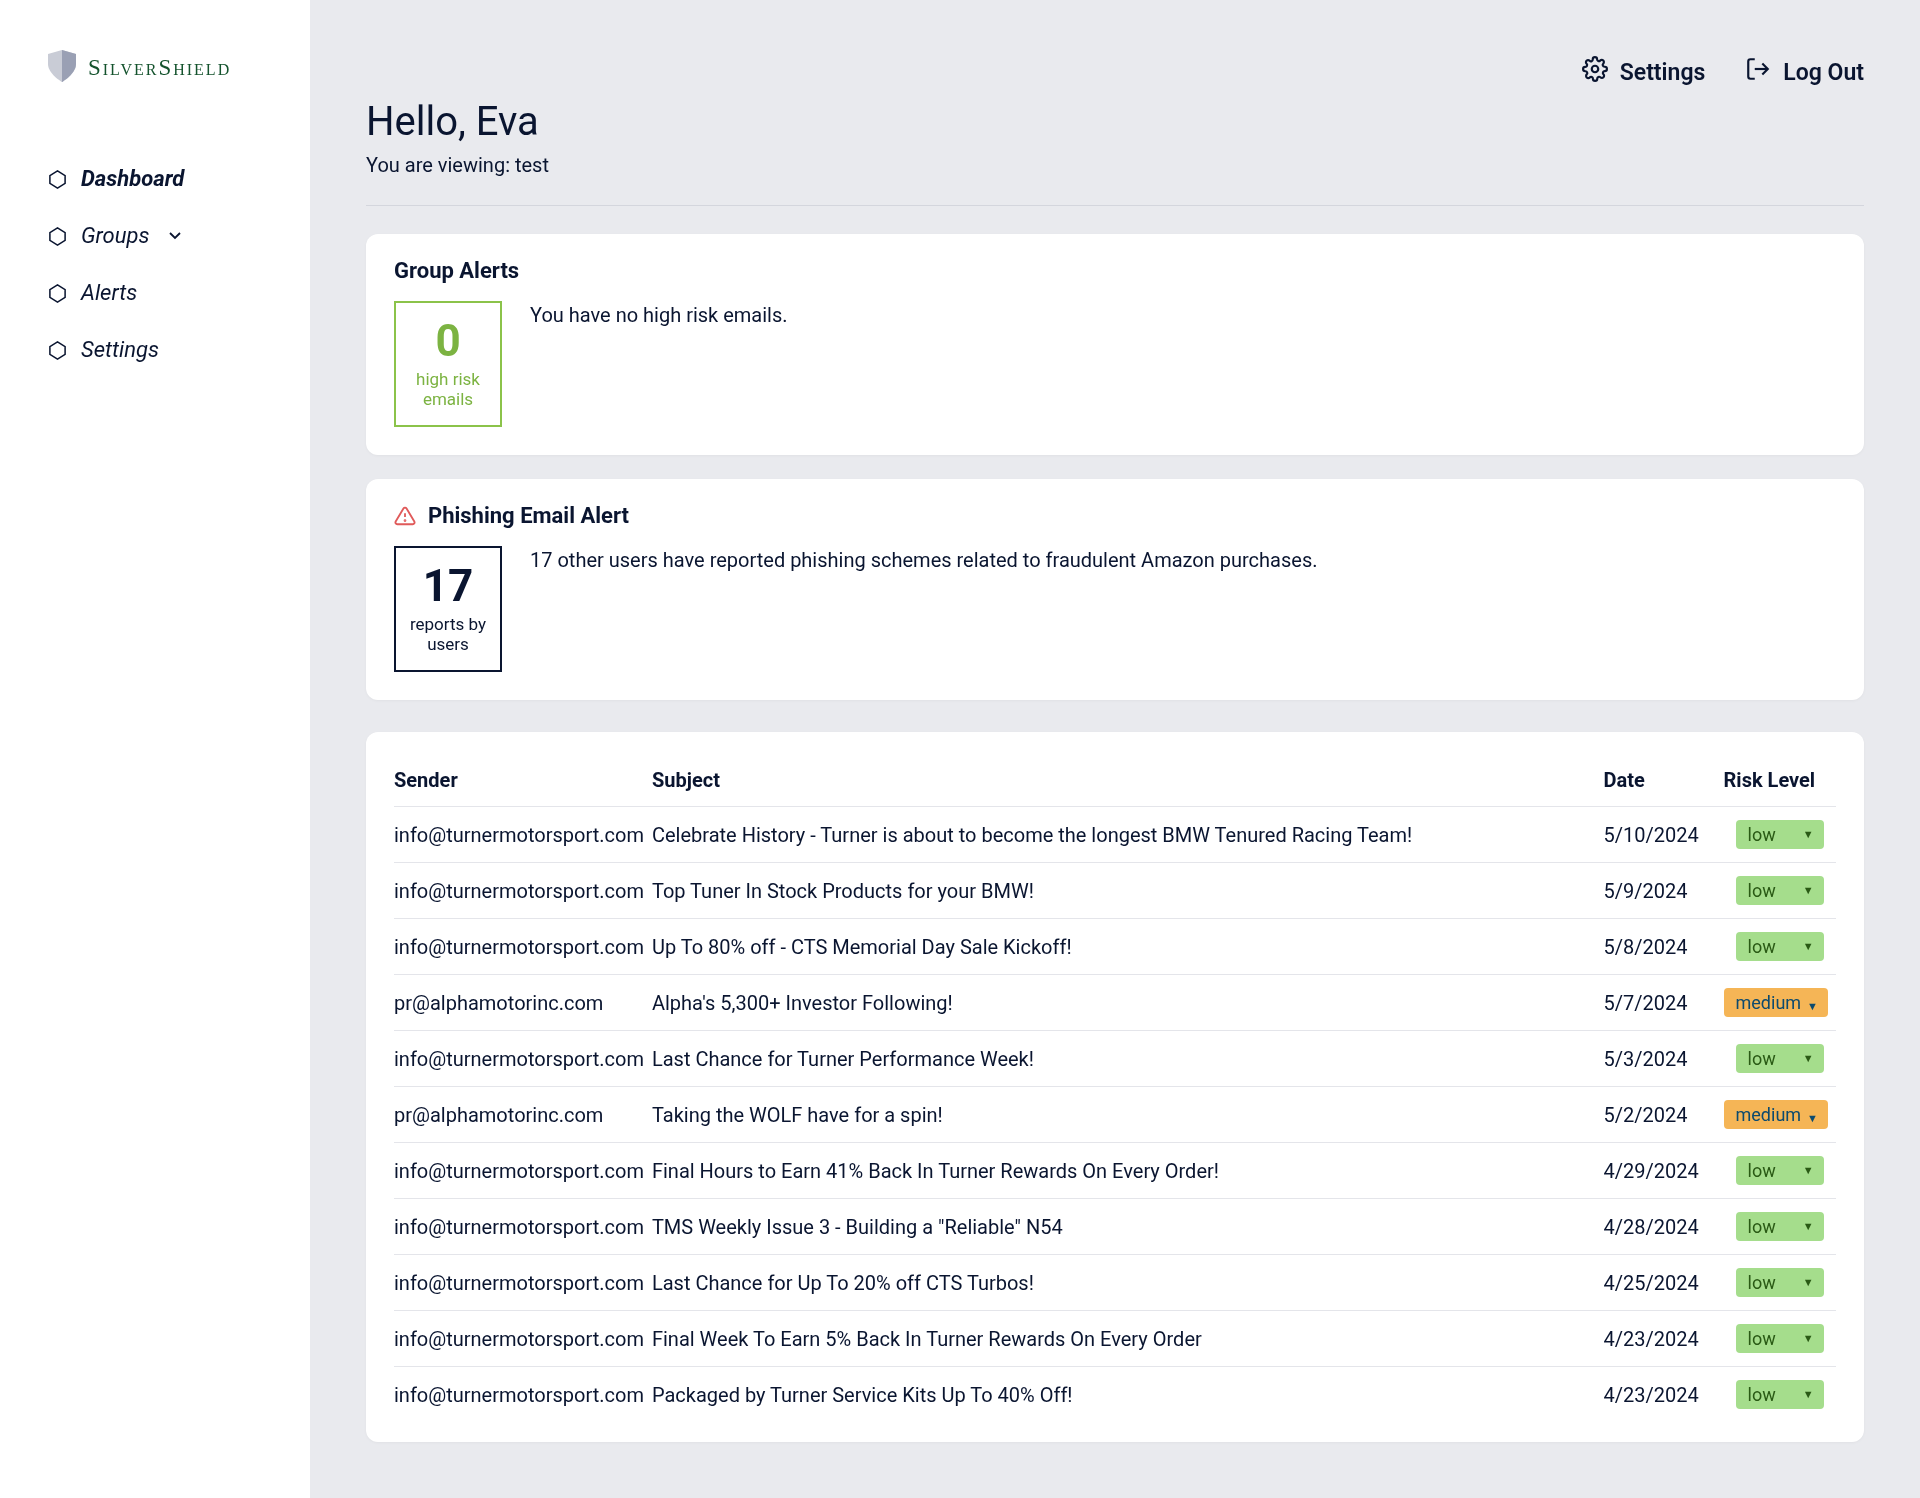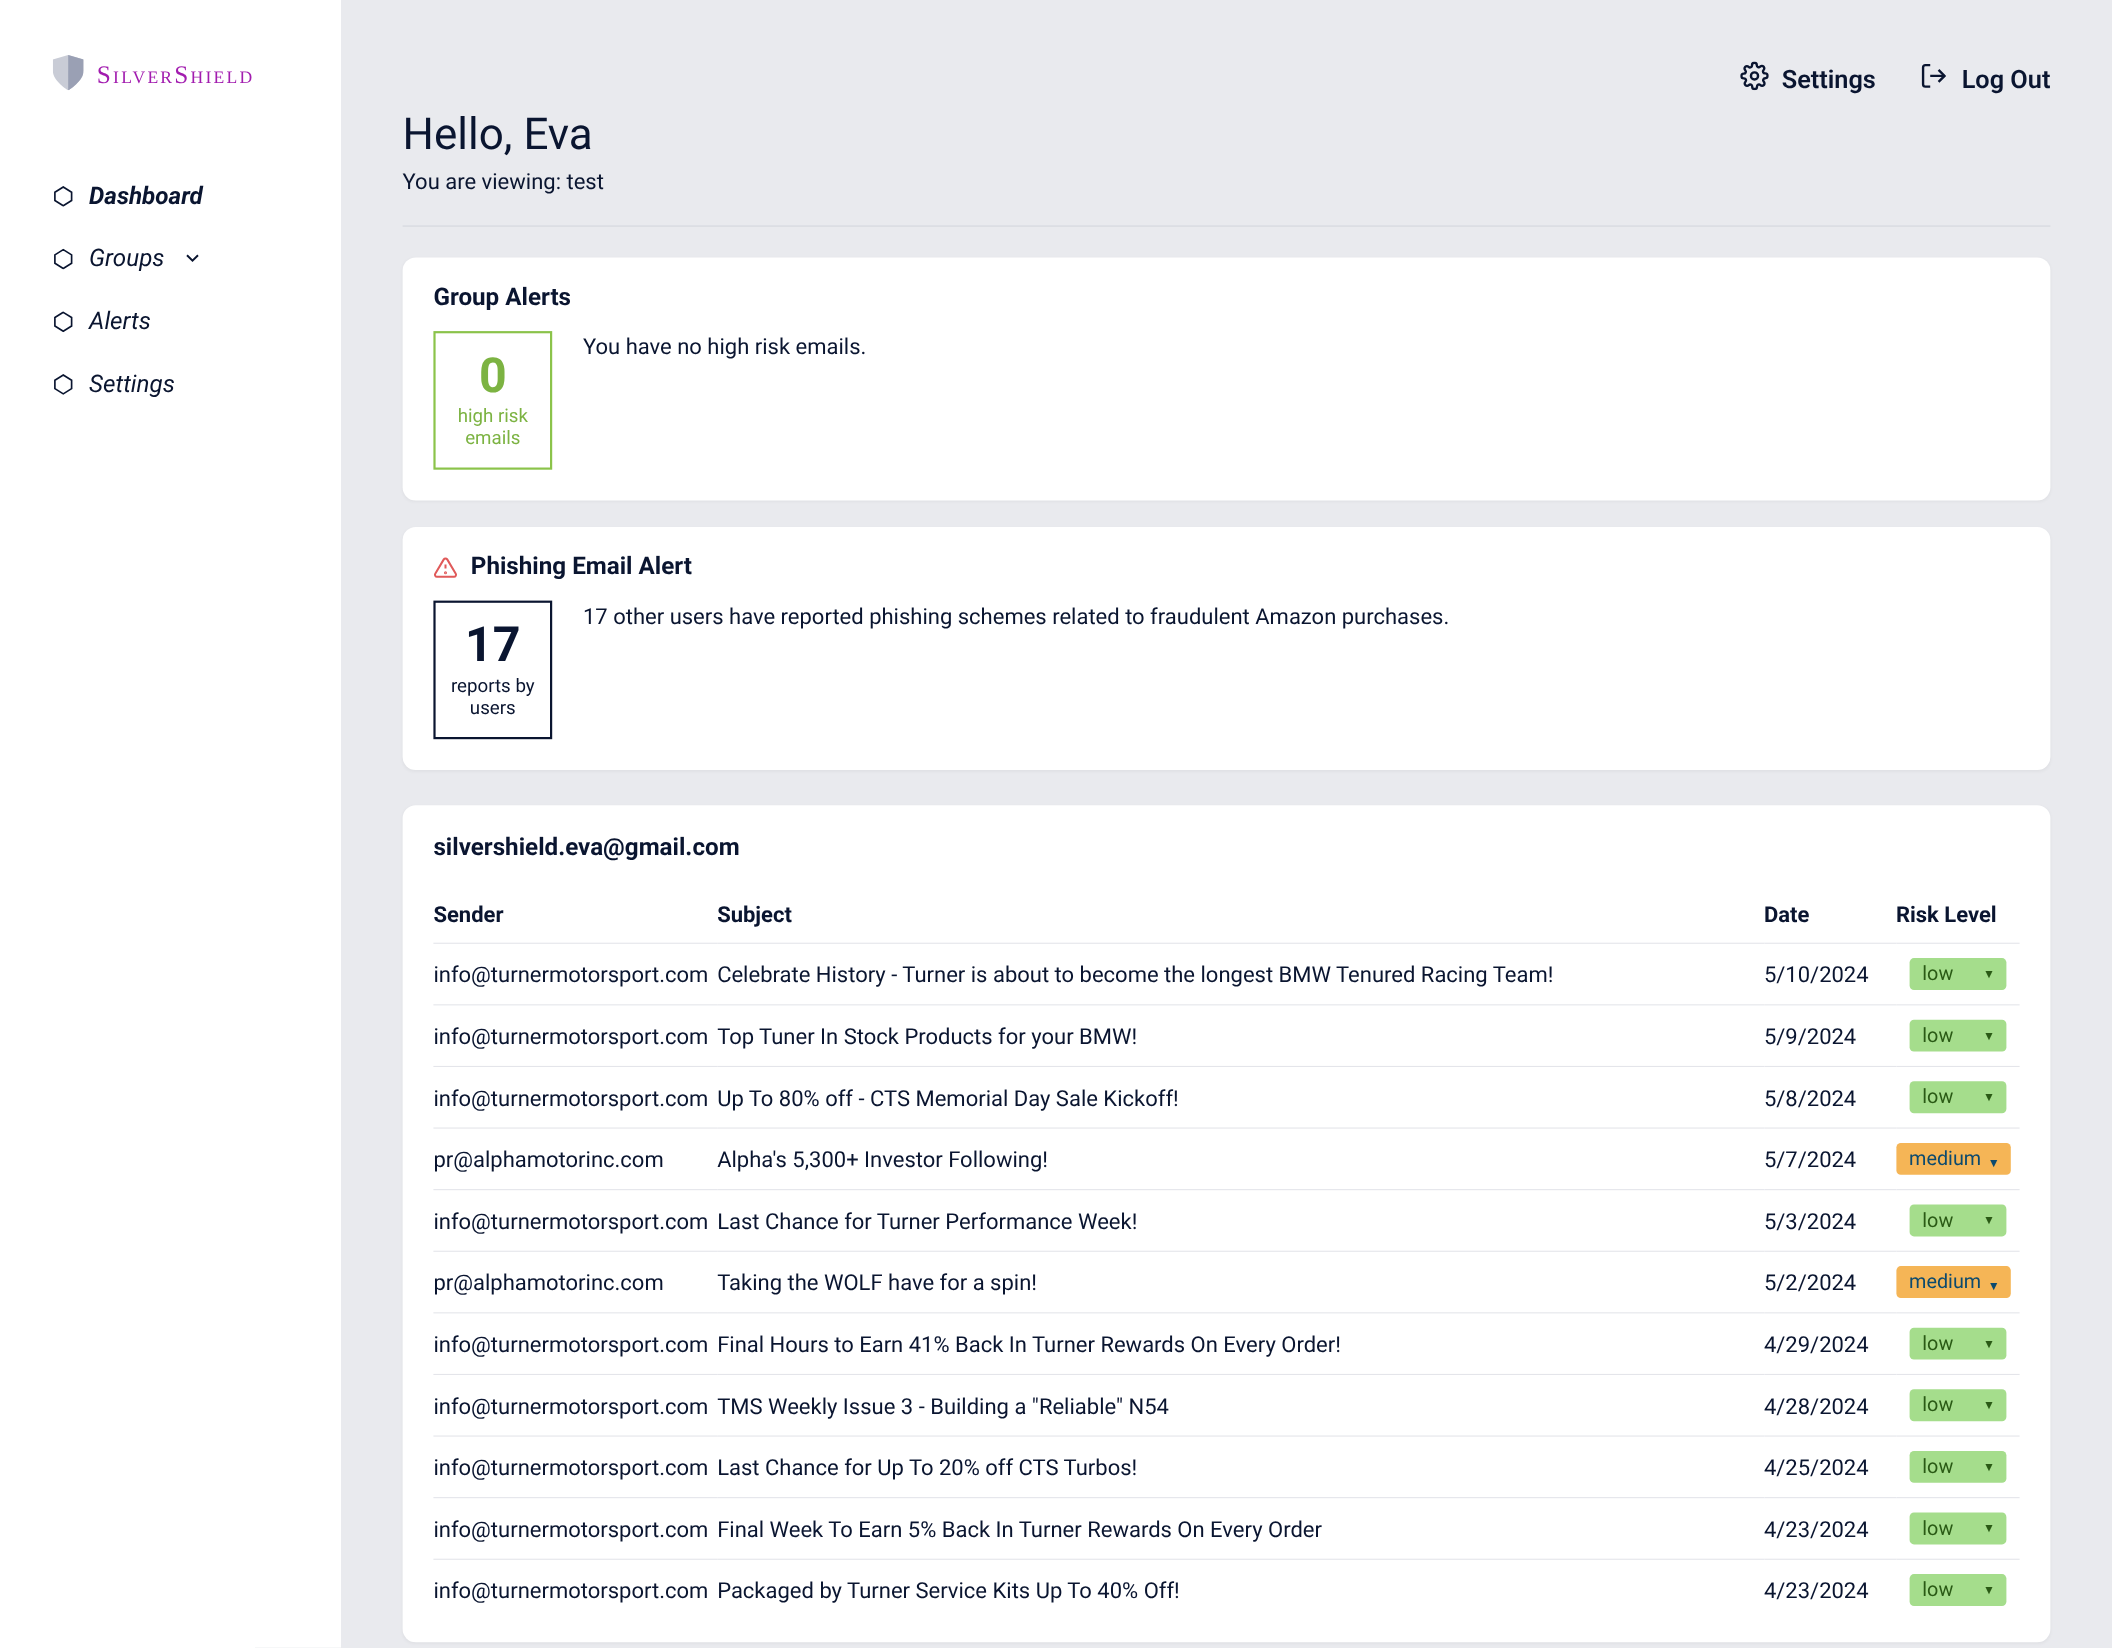--- a/index.html
+++ b/index.html
@@ -16,21 +16,21 @@
   width: 310px;
   background: #fff;
   padding: 50px 0 0 48px;
   flex-shrink: 0;
 }
 .logo-wrap { display: flex; align-items: center; gap: 12px; margin-bottom: 80px; }
 .logo-text {
   font-family: Georgia, "Times New Roman", serif;
   font-size: 23px;
   letter-spacing: 2px;
-  color: #a21caf;
+  color: #14532d;
   font-variant: small-caps;
 }
 .nav { display: flex; flex-direction: column; gap: 32px; }
 .nav-item {
   display: flex;
   align-items: center;
   gap: 14px;
   font-size: 22px;
   color: #0a1530;
   cursor: pointer;
@@ -244,21 +244,20 @@
           <div class="stat-box dark">
             <div class="stat-num">17</div>
             <div class="stat-label">reports by users</div>
           </div>
           <div class="card-text">17 other users have reported phishing schemes related to fraudulent Amazon purchases.</div>
         </div>
       </div>
     </div>
 
     <div class="panel">
-      <div class="panel-title">silvershield.eva@gmail.com</div>
       <table class="tbl">
         <thead>
           <tr>
             <th class="col-sender">Sender</th>
             <th class="col-subject">Subject</th>
             <th class="col-date">Date</th>
             <th class="col-risk">Risk Level</th>
           </tr>
         </thead>
         <tbody id="inbox-body">

